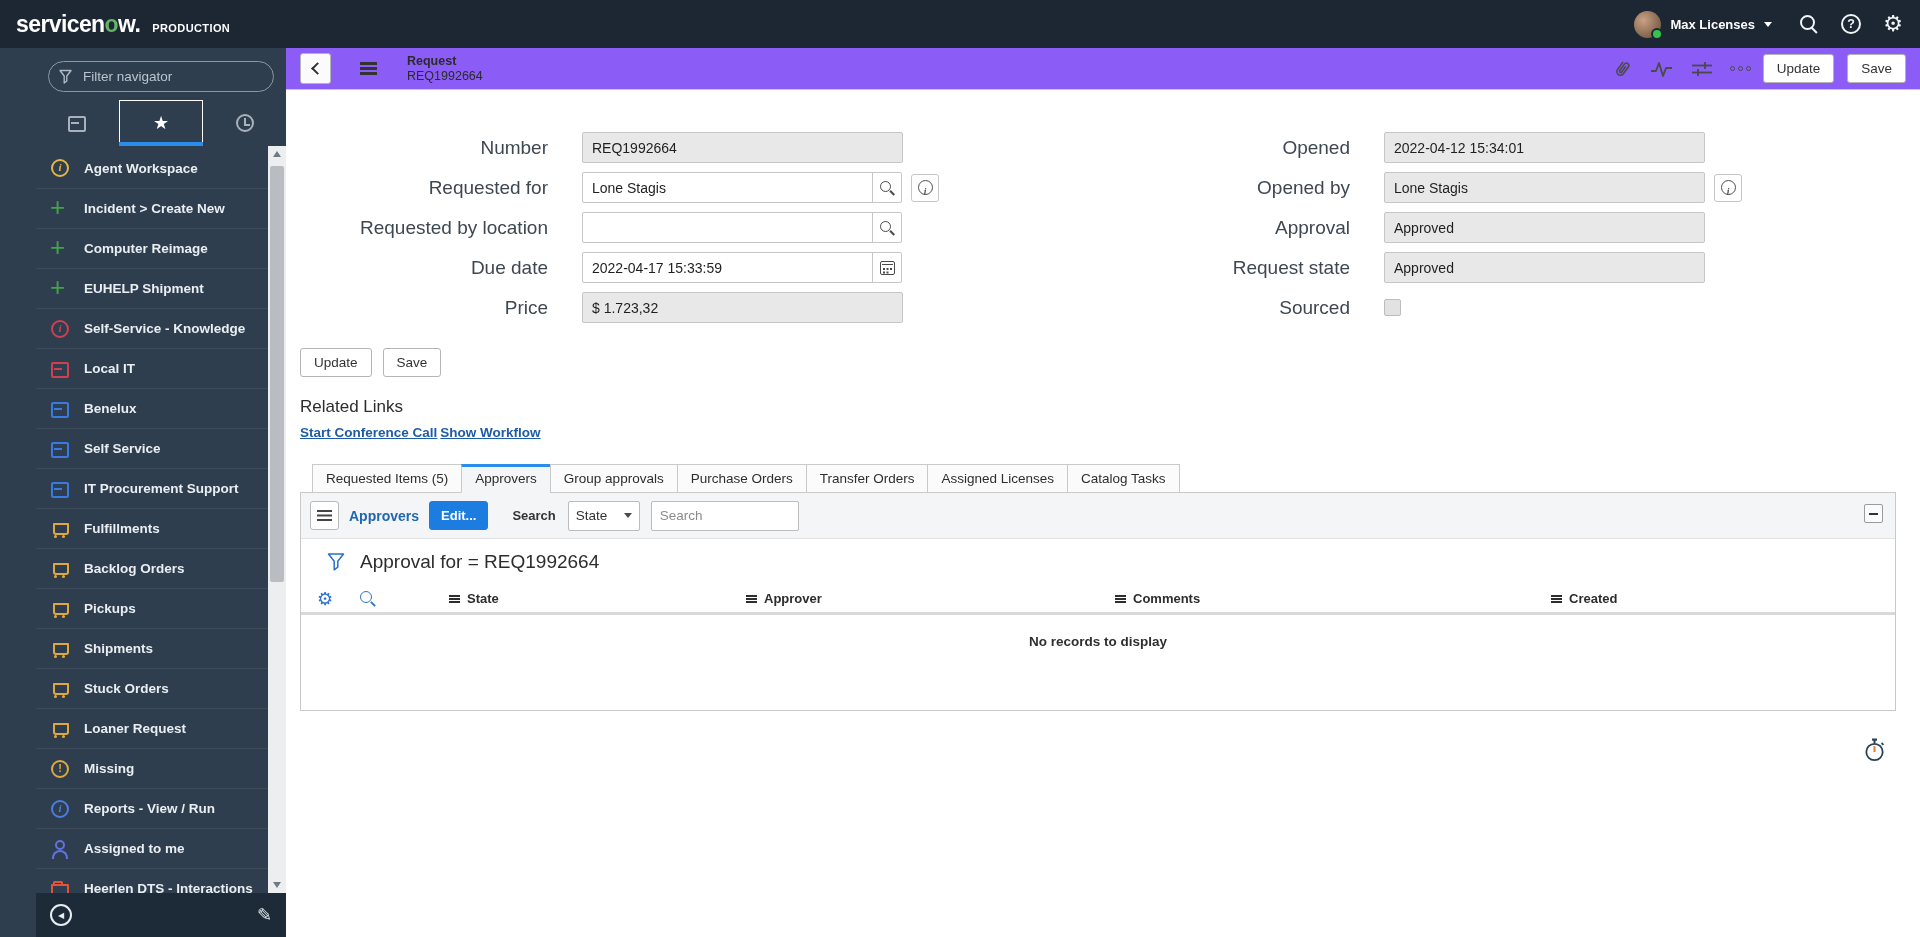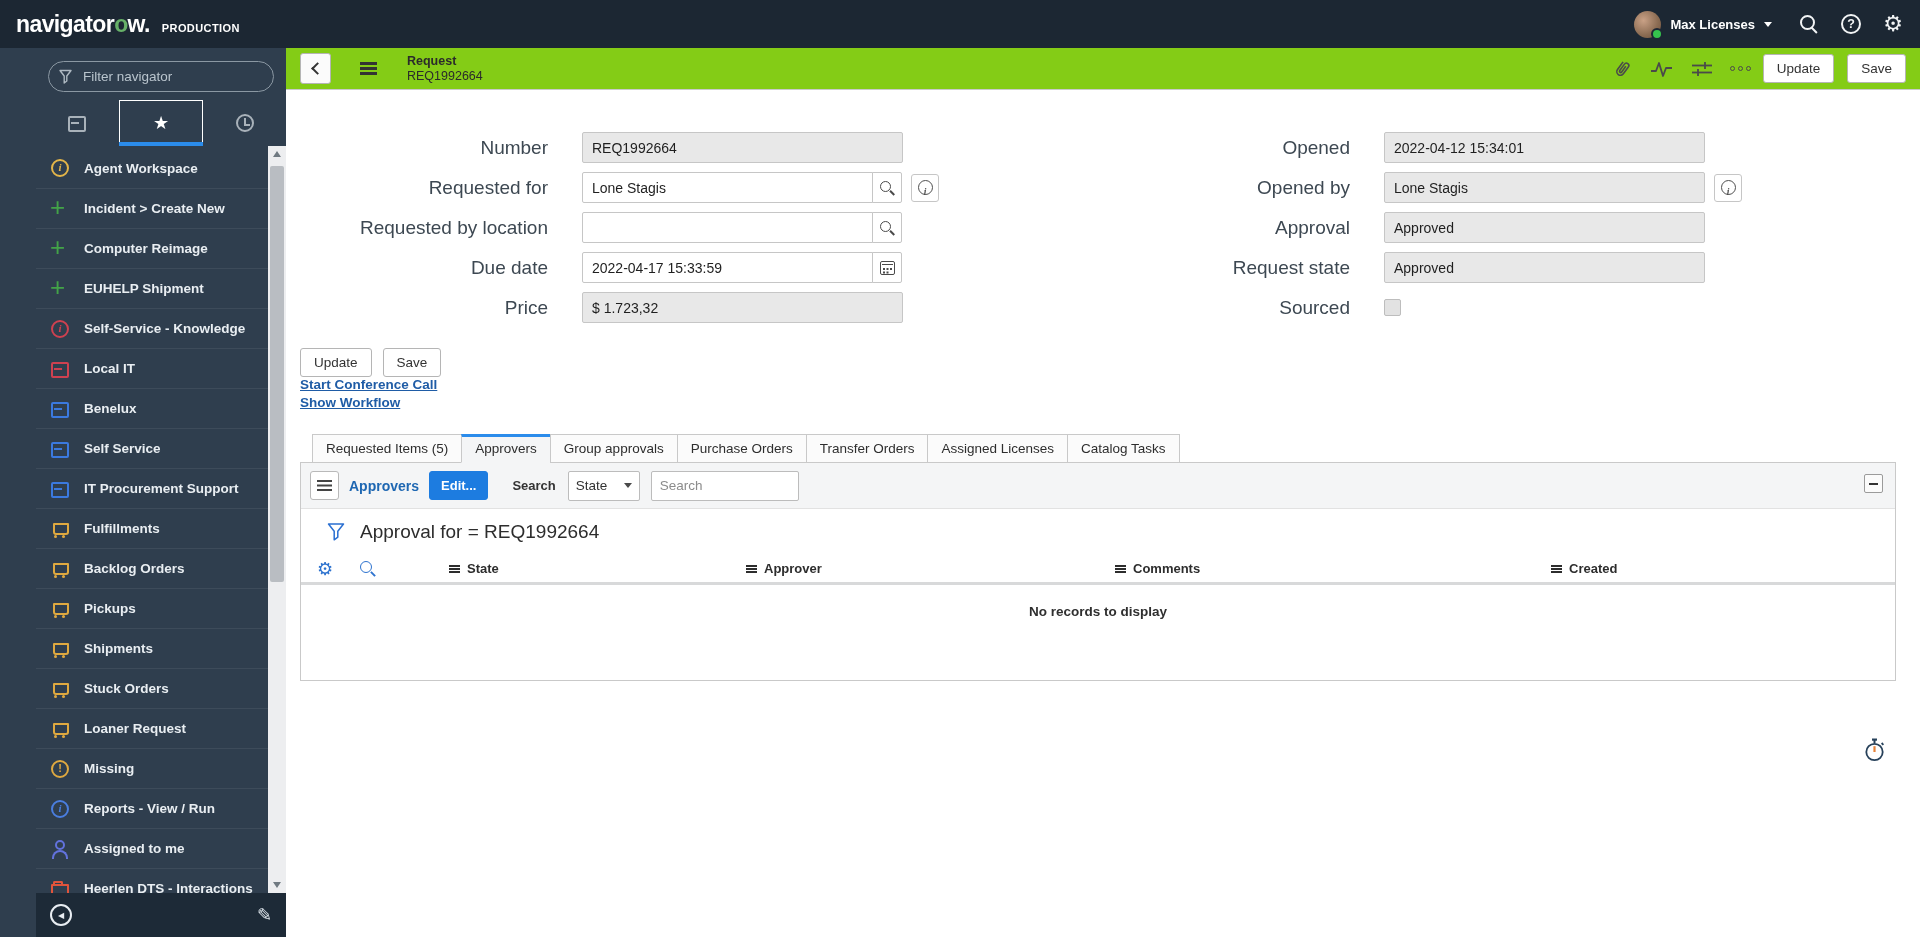--- a/index.html
+++ b/index.html
@@ -85,21 +85,21 @@
 
   .side-footer{height:44px;background:#1d2a37;display:flex;align-items:center;
     justify-content:space-between;padding:0 14px;}
   .collapse-circle{width:22px;height:22px;border:2px solid #e8edf2;border-radius:50%;
     display:flex;align-items:center;justify-content:center;cursor:pointer;}
   .collapse-circle::after{content:"◀";font-size:8px;color:#e8edf2;}
   .pencil{font-size:18px;color:#dfe6ec;cursor:pointer;}
 
   
   .content{flex:1;background:#fff;position:relative;overflow:hidden;}
-  .fheader{height:42px;background:#84cc16;border-bottom:1px solid #c9cacb;
+  .fheader{height:42px;background:#8b5cf6;border-bottom:1px solid #c9cacb;
     display:flex;align-items:center;padding:0 14px;gap:29px;}
   .back-btn{width:31px;height:31px;background:#fbfbfb;border:1px solid #b5b5b5;border-radius:3px;
     display:flex;align-items:center;justify-content:center;cursor:pointer;}
   .chev-left{width:9px;height:9px;border-left:2.5px solid #333;border-bottom:2.5px solid #333;
     transform:rotate(45deg);margin-left:3px;}
   .ham-wrap{width:18px;height:13px;position:relative;cursor:pointer;}
   .ham-wrap::before{content:"";position:absolute;left:0;top:0;width:17px;height:3px;background:#333;
     box-shadow:0 5px 0 #333,0 10px 0 #333;}
   .title-block{display:flex;flex-direction:column;line-height:14.5px;}
   .t1{font-size:12.5px;font-weight:700;color:#2b2b2b;}
@@ -137,21 +137,21 @@
   .cal::after{content:"";position:absolute;left:2px;top:6px;width:2px;height:2px;background:#4a4a4a;
     box-shadow:3.5px 0 0 #4a4a4a,7px 0 0 #4a4a4a,0 3.5px 0 #4a4a4a,3.5px 3.5px 0 #4a4a4a;}
   .info-btn{width:28px;height:28px;margin-left:9px;border:1px solid #c6c6c6;border-radius:3px;
     background:#fff;display:flex;align-items:center;justify-content:center;cursor:pointer;}
   .i-info{width:15px;height:15px;border:1.5px solid #4f4f4f;border-radius:50%;text-align:center;}
   .i-info::before{content:"i";font:italic 700 9.5px/12px "Liberation Serif",serif;color:#4f4f4f;}
   .ro-check{width:17px;height:17px;background:#e2e2e2;border:1px solid #bdbdbd;border-radius:2px;}
 
   .btn-row{display:flex;gap:11px;padding-left:14px;margin-top:16px;}
   .related-title{font-size:17px;font-weight:500;color:#2d2d2d;margin:20px 0 8px 14px;}
-  .rlinks{padding-left:14px;display:flex;flex-direction:column;gap:3px;}
+  .rlinks{padding-left:14px;display:flex;flex-direction:row;gap:3px;}
   .rlink{font-size:13.5px;font-weight:600;color:#1f5ca6;text-decoration:underline;cursor:pointer;width:max-content;}
 
   
   .tabstrip{display:flex;margin:24px 0 0 26px;position:relative;z-index:2;align-items:flex-end;}
   .tab{padding:6px 13px;border:1px solid #c9c9c9;margin-left:-1px;font-size:13.5px;color:#2e2e2e;
     background:#fbfbfb;cursor:pointer;white-space:nowrap;}
   .tab:first-child{margin-left:0;}
   .tab.active{background:#fff;border-top:3px solid #2b8ceb;padding-top:4px;
     border-bottom-color:#f4f5f6;background:#f4f5f6;}
 
@@ -198,21 +198,21 @@
   .lbody{height:95px;display:flex;justify-content:center;align-items:flex-start;padding-top:19px;}
   .empty-msg{font-size:13.5px;font-weight:700;color:#2f2f2f;}
 
   .stopwatch{position:absolute;right:34px;top:690px;cursor:pointer;}
 </style>
 </head>
 <body>
 
 <header class="banner">
   <div class="brand">
-    <span class="brand-word"><span>navigator</span><span class="brand-accent">o</span><span>w.</span></span>
+    <span class="brand-word"><span>servicen</span><span class="brand-accent">o</span><span>w.</span></span>
     <span class="brand-env">PRODUCTION</span>
   </div>
   <div class="banner-right">
     <div class="user-chip">
       <span class="avatar"></span>
       <span class="user-name">Max Licenses</span>
       <span class="caret-w"></span>
     </div>
     <span class="b-ico b-search"></span>
     <span class="b-ico b-help"></span>
@@ -436,20 +436,21 @@
           <span class="ro-check"></span>
         </div>
       </div>
     </div>
 
     <div class="btn-row">
       <button class="btn">Update</button>
       <button class="btn">Save</button>
     </div>
 
+    <div class="related-title">Related Links</div>
     <div class="rlinks">
       <span class="rlink">Start Conference Call</span>
       <span class="rlink">Show Workflow</span>
     </div>
 
     <div class="tabstrip">
       <div class="tab">Requested Items (5)</div>
       <div class="tab active">Approvers</div>
       <div class="tab">Group approvals</div>
       <div class="tab">Purchase Orders</div>

